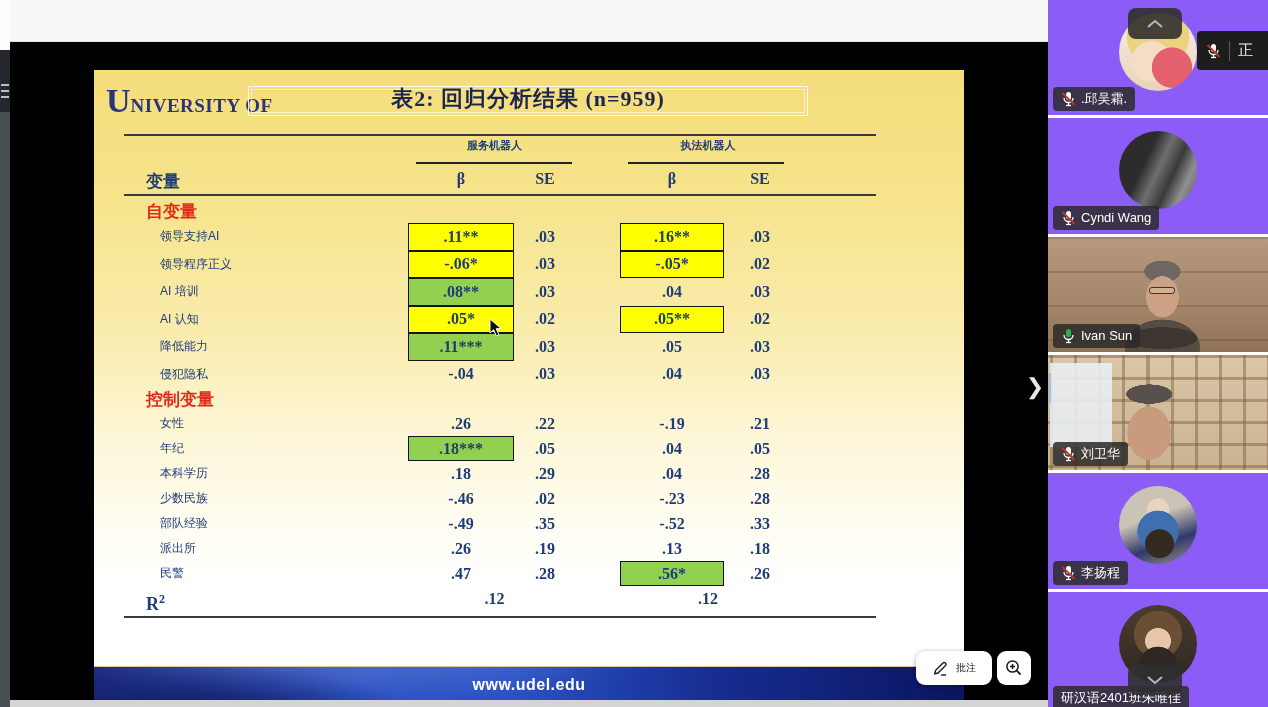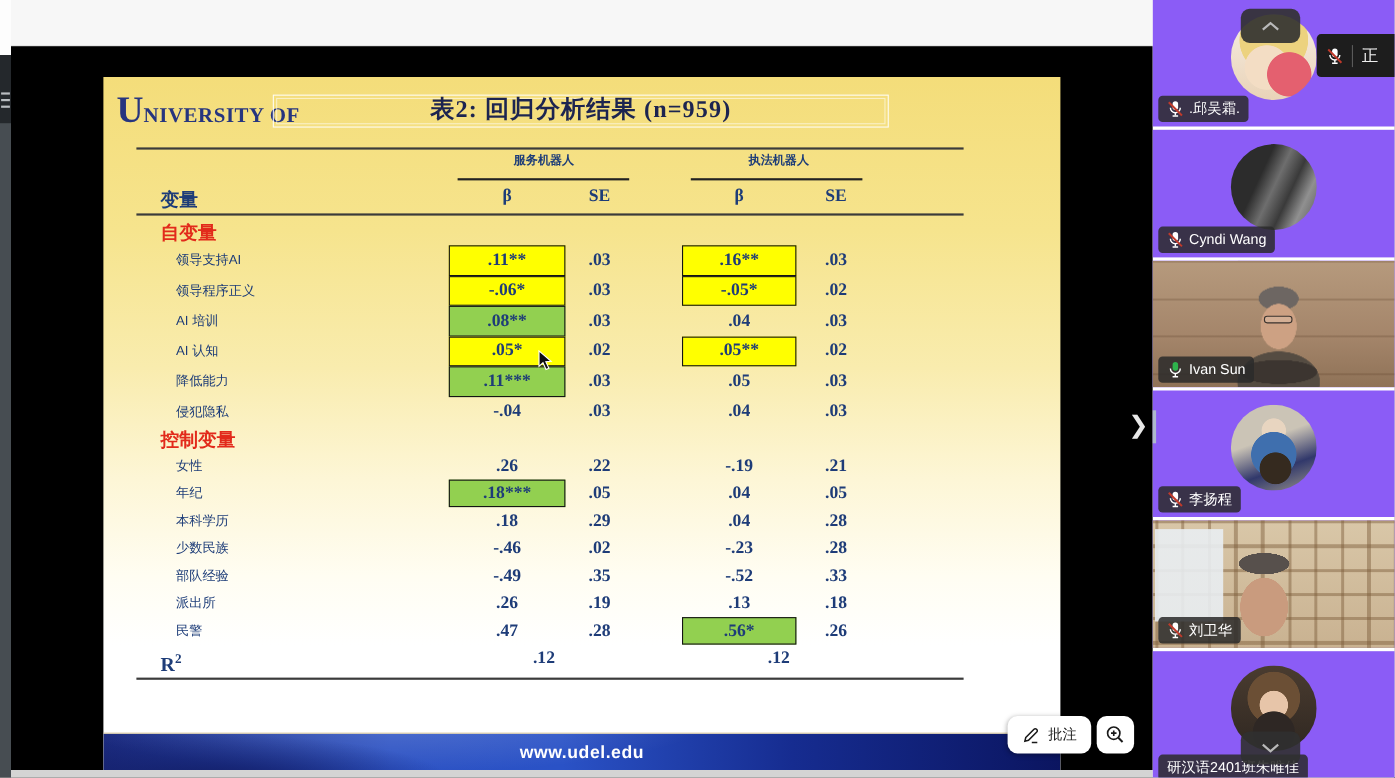--- a/index.html
+++ b/index.html
@@ -90,21 +90,21 @@
   
   .next-chev { position:absolute; left:1022px; top:372px; width:26px; height:30px; color:#e8e8e8;
     font-size:22px; line-height:30px; text-align:center; cursor:pointer; }
 
   
   .cursor { position:absolute; left:489px; top:318px; width:14px; height:20px; }
 
   
   .fbtn { position:absolute; background:#ffffff; border-radius:9px; box-shadow:0 1px 5px rgba(0,0,0,.35);
     display:flex; align-items:center; justify-content:center; gap:6px; cursor:pointer; }
-  .btn-annotate { left:916px; top:651px; width:76px; height:34px; font-size:13px; color:#1a1a1a; }
+  .btn-annotate { left:916px; top:651px; width:76px; height:34px; font-size:10px; color:#1a1a1a; }
   .btn-magnify { left:997px; top:651px; width:34px; height:34px; }
 
   
   .sidebar { position:absolute; left:1048px; top:0; width:220px; height:707px; background:#ffffff;
     display:flex; flex-direction:column; gap:3px; }
   .tile { position:relative; flex:1 1 0; background:#8b5cf6; overflow:hidden;text-align:right; }
   .avatar { position:absolute; left:71px; top:13px; width:78px; height:78px; border-radius:50%; }
   .av1 { background:radial-gradient(circle at 68% 70%, #e4606f 0 26%, transparent 27%),
          radial-gradient(circle at 42% 62%, #f3ddc4 0 30%, transparent 31%),
          radial-gradient(circle at 50% 30%, #ecd27e 0 46%, transparent 47%),
@@ -370,43 +370,43 @@
       <span class="micwrap"><svg width="15" height="16" viewBox="0 0 15 16">
               <rect x="5" y="1" width="5" height="8" rx="2.5" fill="#2eb24c"></rect>
               <path d="M3,7 a4.5,4.5 0 0 0 9,0" fill="none" stroke="#ffffff" stroke-width="1.3"></path>
               <line x1="7.5" y1="11.5" x2="7.5" y2="14" stroke="#ffffff" stroke-width="1.3"></line>
               <line x1="5" y1="14.5" x2="10" y2="14.5" stroke="#ffffff" stroke-width="1.3"></line>
             </svg></span>
       <span class="pname">Ivan Sun</span>
     </div>
   </div>
       <div class="tile">
+        <div class="scene5"></div>
+    <div class="nametag">
+      <span class="micwrap"><svg width="15" height="16" viewBox="0 0 15 16">
+              <rect x="5" y="1" width="5" height="8" rx="2.5" fill="#ffffff"></rect>
+              <path d="M3,7 a4.5,4.5 0 0 0 9,0" fill="none" stroke="#ffffff" stroke-width="1.3"></path>
+              <line x1="7.5" y1="11.5" x2="7.5" y2="14" stroke="#ffffff" stroke-width="1.3"></line>
+              <line x1="5" y1="14.5" x2="10" y2="14.5" stroke="#ffffff" stroke-width="1.3"></line>
+              <line x1="1.5" y1="2" x2="13.5" y2="14" stroke="#c03a2b" stroke-width="1.8"></line>
+            </svg></span>
+      <span class="pname">刘卫华</span>
+    </div>
+  </div>
+      <div class="tile">
         <div class="avatar av4"></div>
     <div class="nametag">
       <span class="micwrap"><svg width="15" height="16" viewBox="0 0 15 16">
               <rect x="5" y="1" width="5" height="8" rx="2.5" fill="#ffffff"></rect>
               <path d="M3,7 a4.5,4.5 0 0 0 9,0" fill="none" stroke="#ffffff" stroke-width="1.3"></path>
               <line x1="7.5" y1="11.5" x2="7.5" y2="14" stroke="#ffffff" stroke-width="1.3"></line>
               <line x1="5" y1="14.5" x2="10" y2="14.5" stroke="#ffffff" stroke-width="1.3"></line>
               <line x1="1.5" y1="2" x2="13.5" y2="14" stroke="#c03a2b" stroke-width="1.8"></line>
             </svg></span>
       <span class="pname">李扬程</span>
-    </div>
-  </div>
-      <div class="tile">
-        <div class="scene5"></div>
-    <div class="nametag">
-      <span class="micwrap"><svg width="15" height="16" viewBox="0 0 15 16">
-              <rect x="5" y="1" width="5" height="8" rx="2.5" fill="#ffffff"></rect>
-              <path d="M3,7 a4.5,4.5 0 0 0 9,0" fill="none" stroke="#ffffff" stroke-width="1.3"></path>
-              <line x1="7.5" y1="11.5" x2="7.5" y2="14" stroke="#ffffff" stroke-width="1.3"></line>
-              <line x1="5" y1="14.5" x2="10" y2="14.5" stroke="#ffffff" stroke-width="1.3"></line>
-              <line x1="1.5" y1="2" x2="13.5" y2="14" stroke="#c03a2b" stroke-width="1.8"></line>
-            </svg></span>
-      <span class="pname">刘卫华</span>
     </div>
   </div>
       <div class="tile last">
         <div class="avatar av6"></div>
     <div class="nametag">
 
       <span class="pname">研汉语2401班朱唯佳</span>
     </div>
   <div class="chev-btn chev-down">
           <svg width="20" height="12" viewBox="0 0 20 12">

